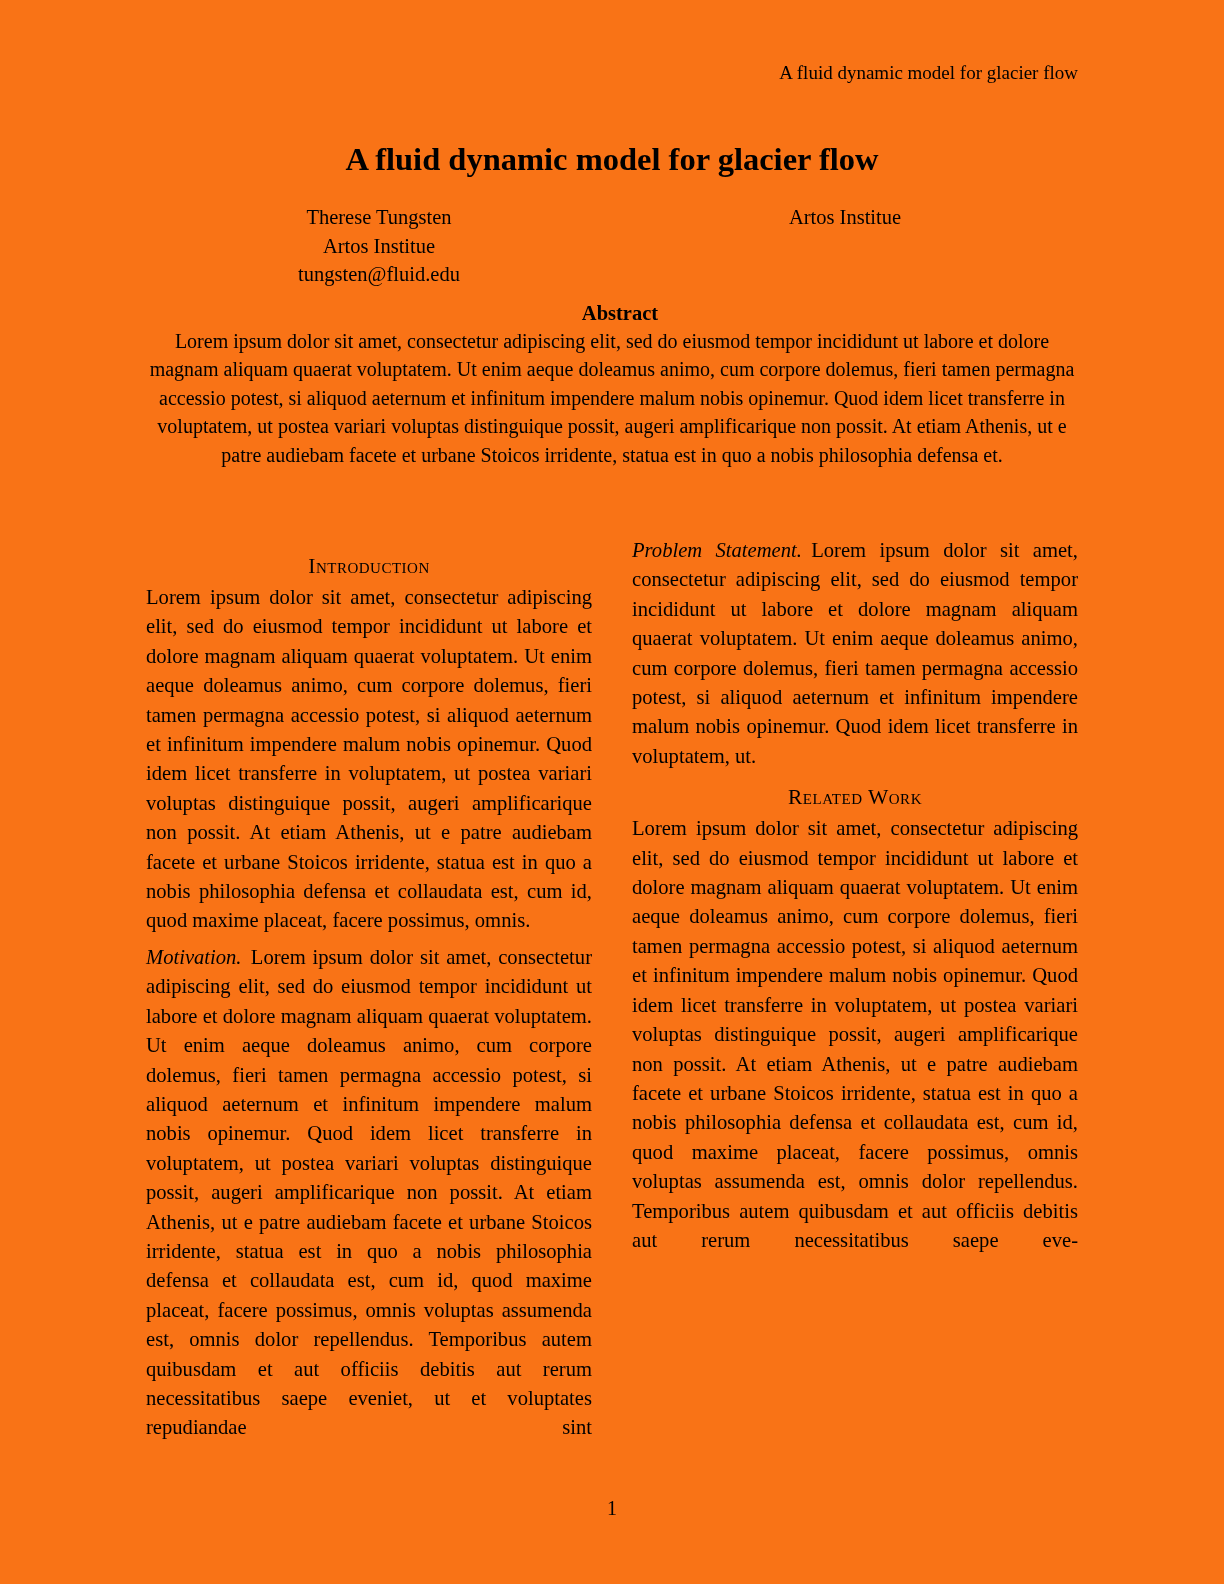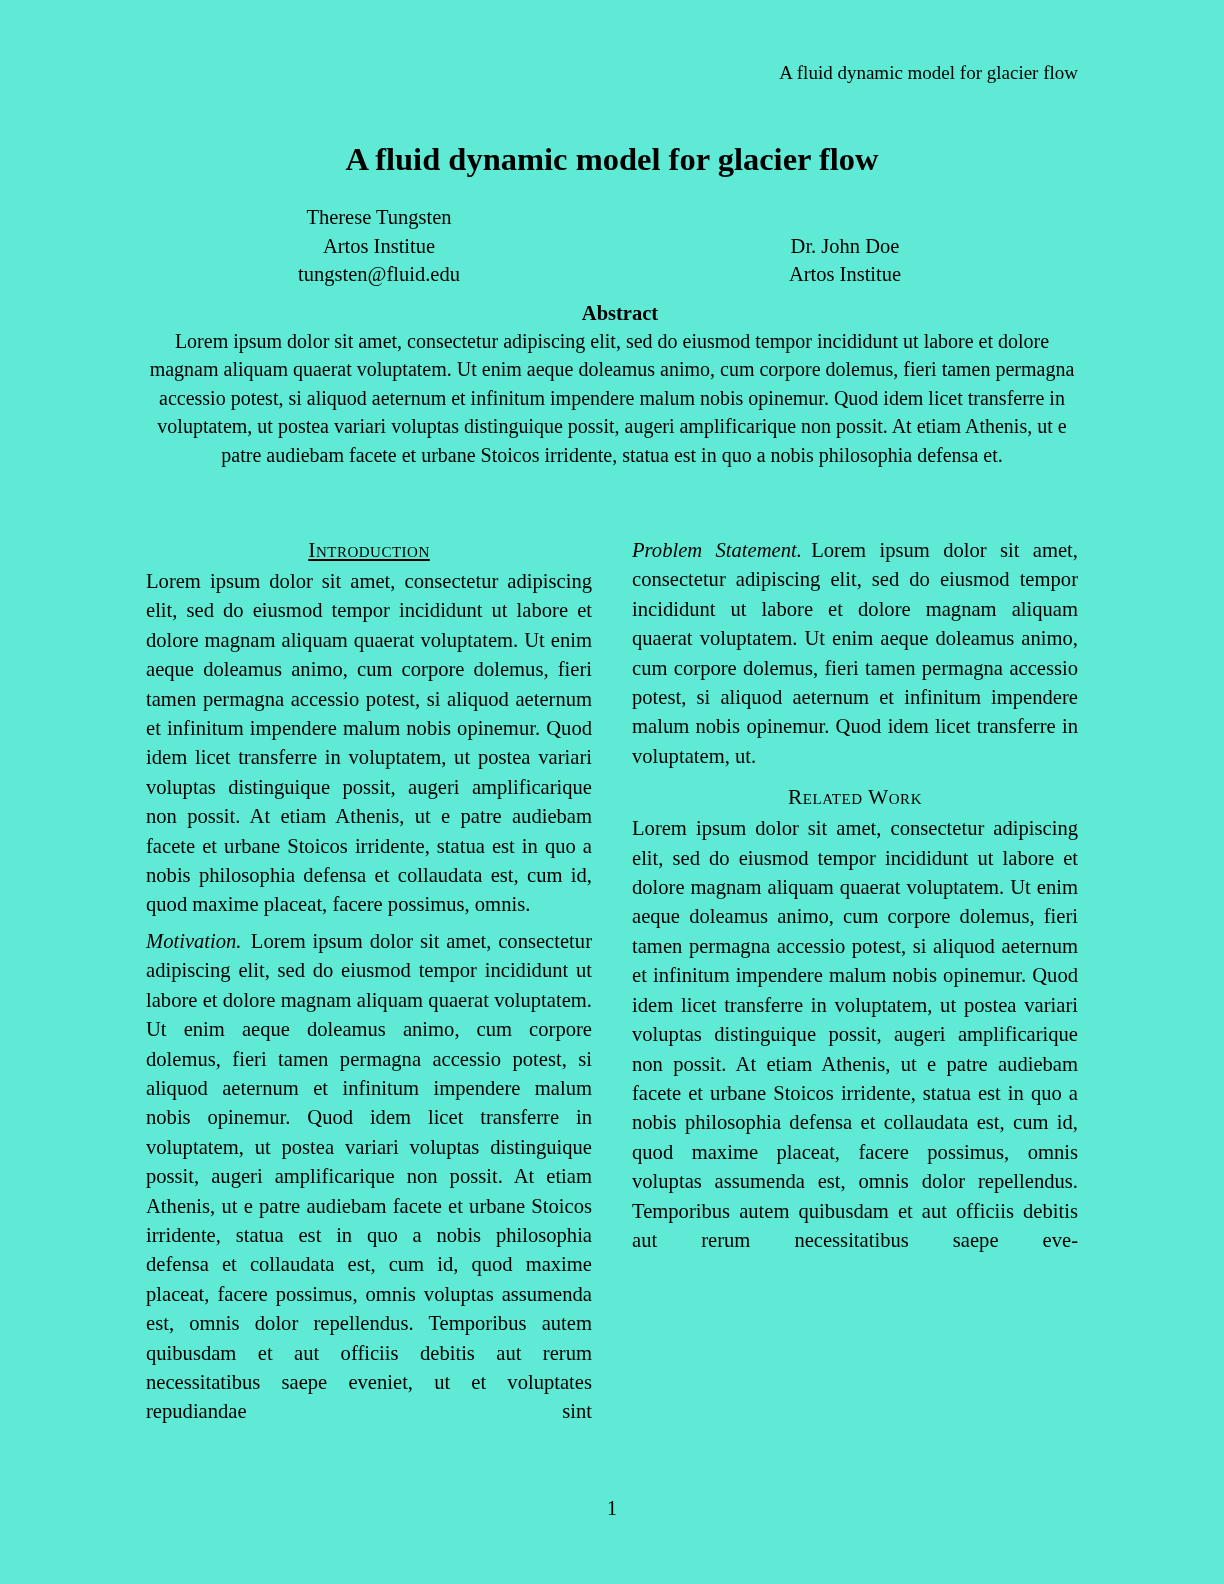--- a/index.html
+++ b/index.html
@@ -6,21 +6,21 @@
     margin: 0;
     padding: 0;
     background: #ffffff;
     color: #000000;
     font-family: "Liberation Serif", "DejaVu Serif", serif;
   }
   .page {
     position: relative;
     width: 1224px;
     height: 1584px;
-    background: #5eead4;
+    background: #f97316;
     overflow: hidden;
   }
   .running-head {
     position: absolute;
     top: 61px;
     left: 146px;
     right: 146px;
     text-align: right;
     font-size: 19px;
     line-height: 24px;
@@ -35,21 +35,20 @@
     font-size: 32.5px;
     font-weight: bold;
     line-height: 40px;
   }
   .authors {
     position: absolute;
     top: 203px;
     left: 146px;
     width: 932px;
     display: flex;
-    align-items: flex-end;
   }
   .author {
     flex: 1 1 50%;
     text-align: center;
     font-size: 20.5px;
     line-height: 28.5px;
   }
   .abstract-heading {
     position: absolute;
     top: 300px;
@@ -85,22 +84,21 @@
   .section-heading {
     margin: 12px 0 2px 0;
     text-align: center;
     font-size: 21.5px;
     font-weight: normal;
     font-variant: small-caps;
     letter-spacing: 0.5px;
     line-height: 29px;
   }
   .col .section-heading:first-child {
-    margin-top: 0;
-    text-decoration: underline;
+    margin-top: 16px;
   }
   .body-para {
     margin: 0 0 7px 0;
     font-size: 20.6px;
     line-height: 29.4px;
     text-align: justify;
     hyphens: auto;
   }
   .body-para.continues {
     text-align-last: justify;
@@ -128,21 +126,20 @@
 
   <h1 class="paper-title">A fluid dynamic model for glacier flow</h1>
 
   <div class="authors">
     <div class="author">
       <div>Therese Tungsten</div>
       <div>Artos Institue</div>
       <div>tungsten@fluid.edu</div>
     </div>
     <div class="author">
-      <div>Dr. John Doe</div>
       <div>Artos Institue</div>
     </div>
   </div>
 
   <div class="abstract-heading">Abstract</div>
 
   <p class="abstract-text">Lorem ipsum dolor sit amet, consectetur adipiscing elit, sed do eiusmod tempor incididunt ut labore et dolore magnam aliquam quaerat voluptatem. Ut enim aeque doleamus animo, cum corpore dolemus, fieri tamen permagna accessio potest, si aliquod aeternum et infinitum impendere malum nobis opinemur. Quod idem licet transferre in voluptatem, ut postea variari voluptas distinguique possit, augeri amplificarique non possit. At etiam Athenis, ut e patre audiebam facete et urbane Stoicos irridente, statua est in quo a nobis philosophia defensa et.</p>
 
   <div class="columns">
 

